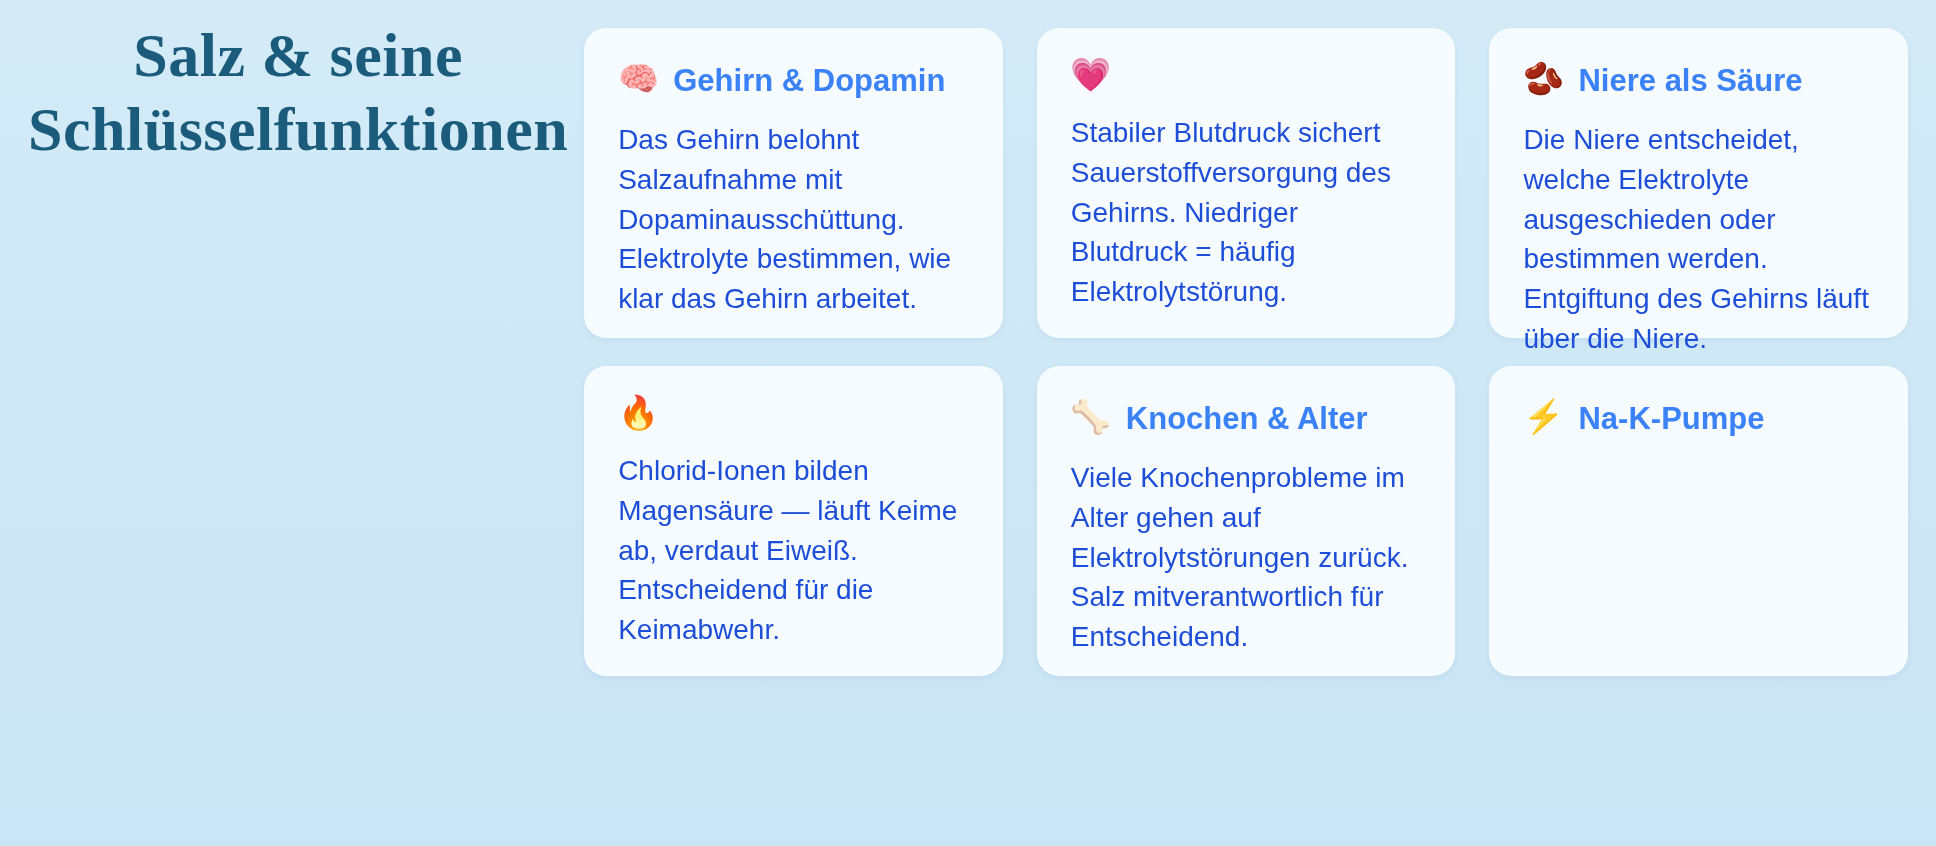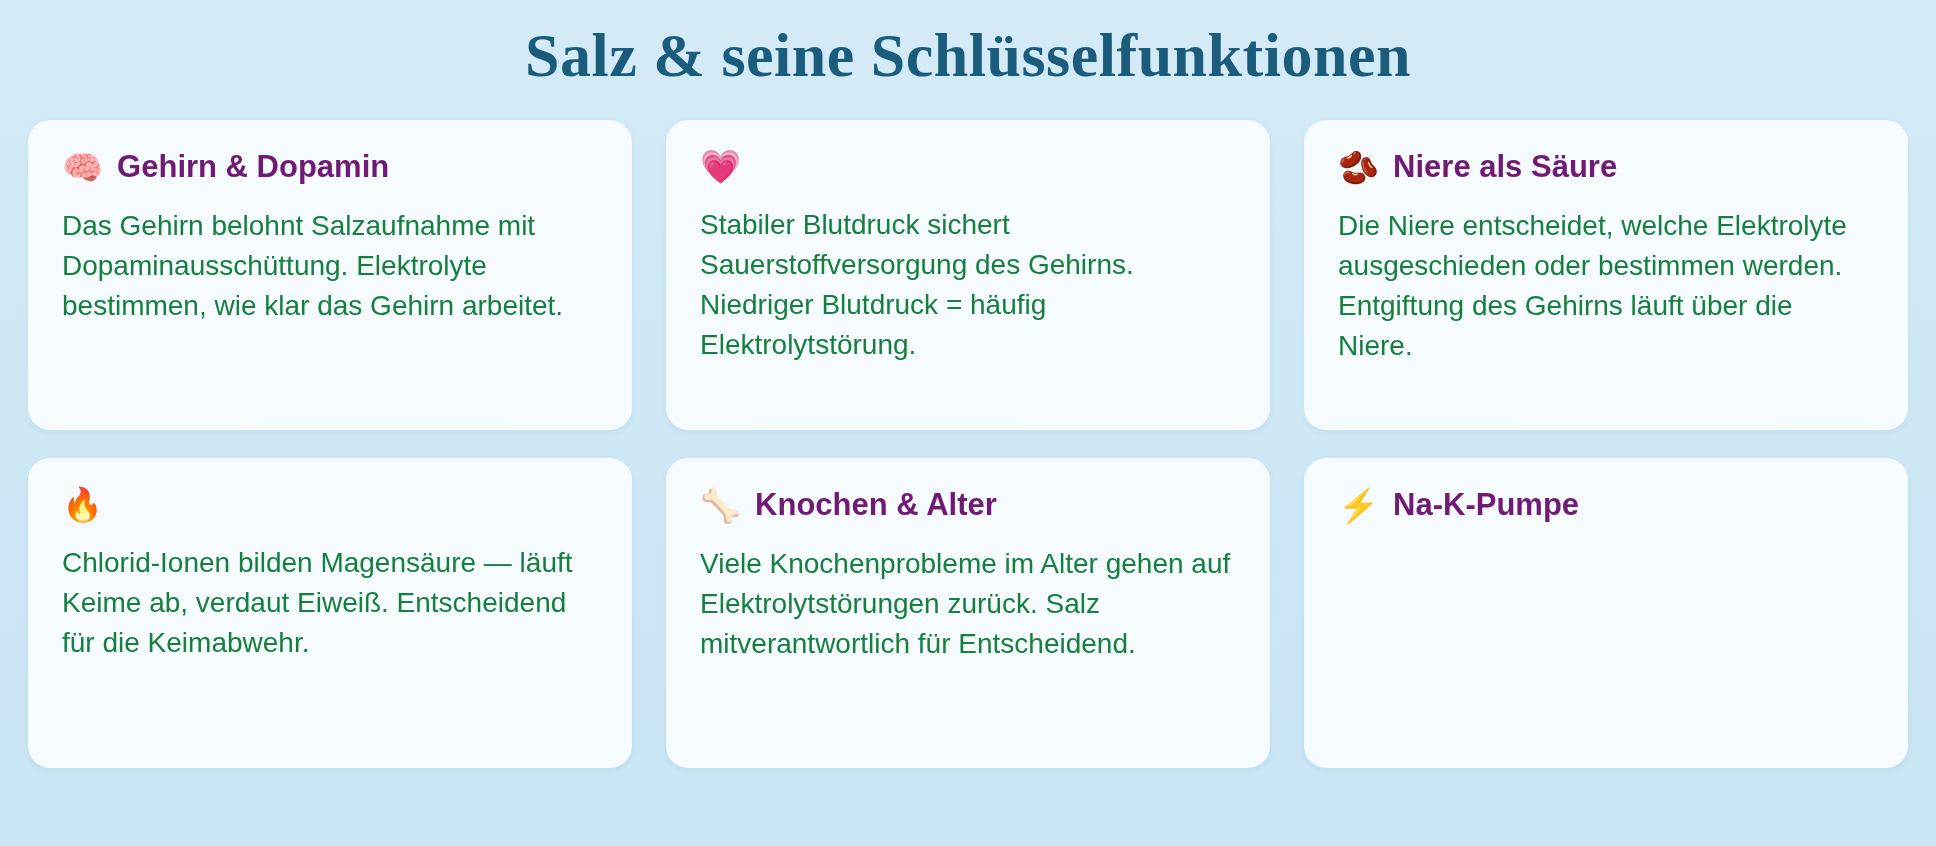--- a/index.html
+++ b/index.html
@@ -12,21 +12,21 @@
     background: linear-gradient(180deg, #d4ebf7 0%, #cfe8f6 45%, #c9e4f4 100%);
     font-family: "Liberation Sans", sans-serif;
     overflow: hidden;
   }
   .page {
     width: 1936px;
     height: 846px;
     box-sizing: border-box;
     padding: 0 28px;
     display: flex;
-    flex-direction: column;
+    gap: 16px;
   }
   .page-title {
     font-family: "Liberation Serif", serif;
     font-weight: bold;
     font-size: 62px;
     color: #1b5c7d;
     text-align: center;
     letter-spacing: 0.5px;
     margin: 8px 0 0 0;
     padding-top: 10px;
@@ -53,27 +53,28 @@
     gap: 14px;
     margin-bottom: 22px;
   }
   .card-emoji {
     font-size: 33px;
     line-height: 1;
   }
   .card-title {
     font-size: 31px;
     font-weight: bold;
-    color: #701a75;
+    color: #3b82f6;
     line-height: 1.1;
+    margin-top: 6px;
   }
   .card-body {
     font-size: 28px;
     line-height: 1.42;
-    color: #15803d;
+    color: #1d4ed8;
   }
 </style>
 </head>
 <body>
 
 <div class="page">
 
   <h1 class="page-title">Salz &amp; seine Schlüsselfunktionen</h1>
 
   <div class="grid">

